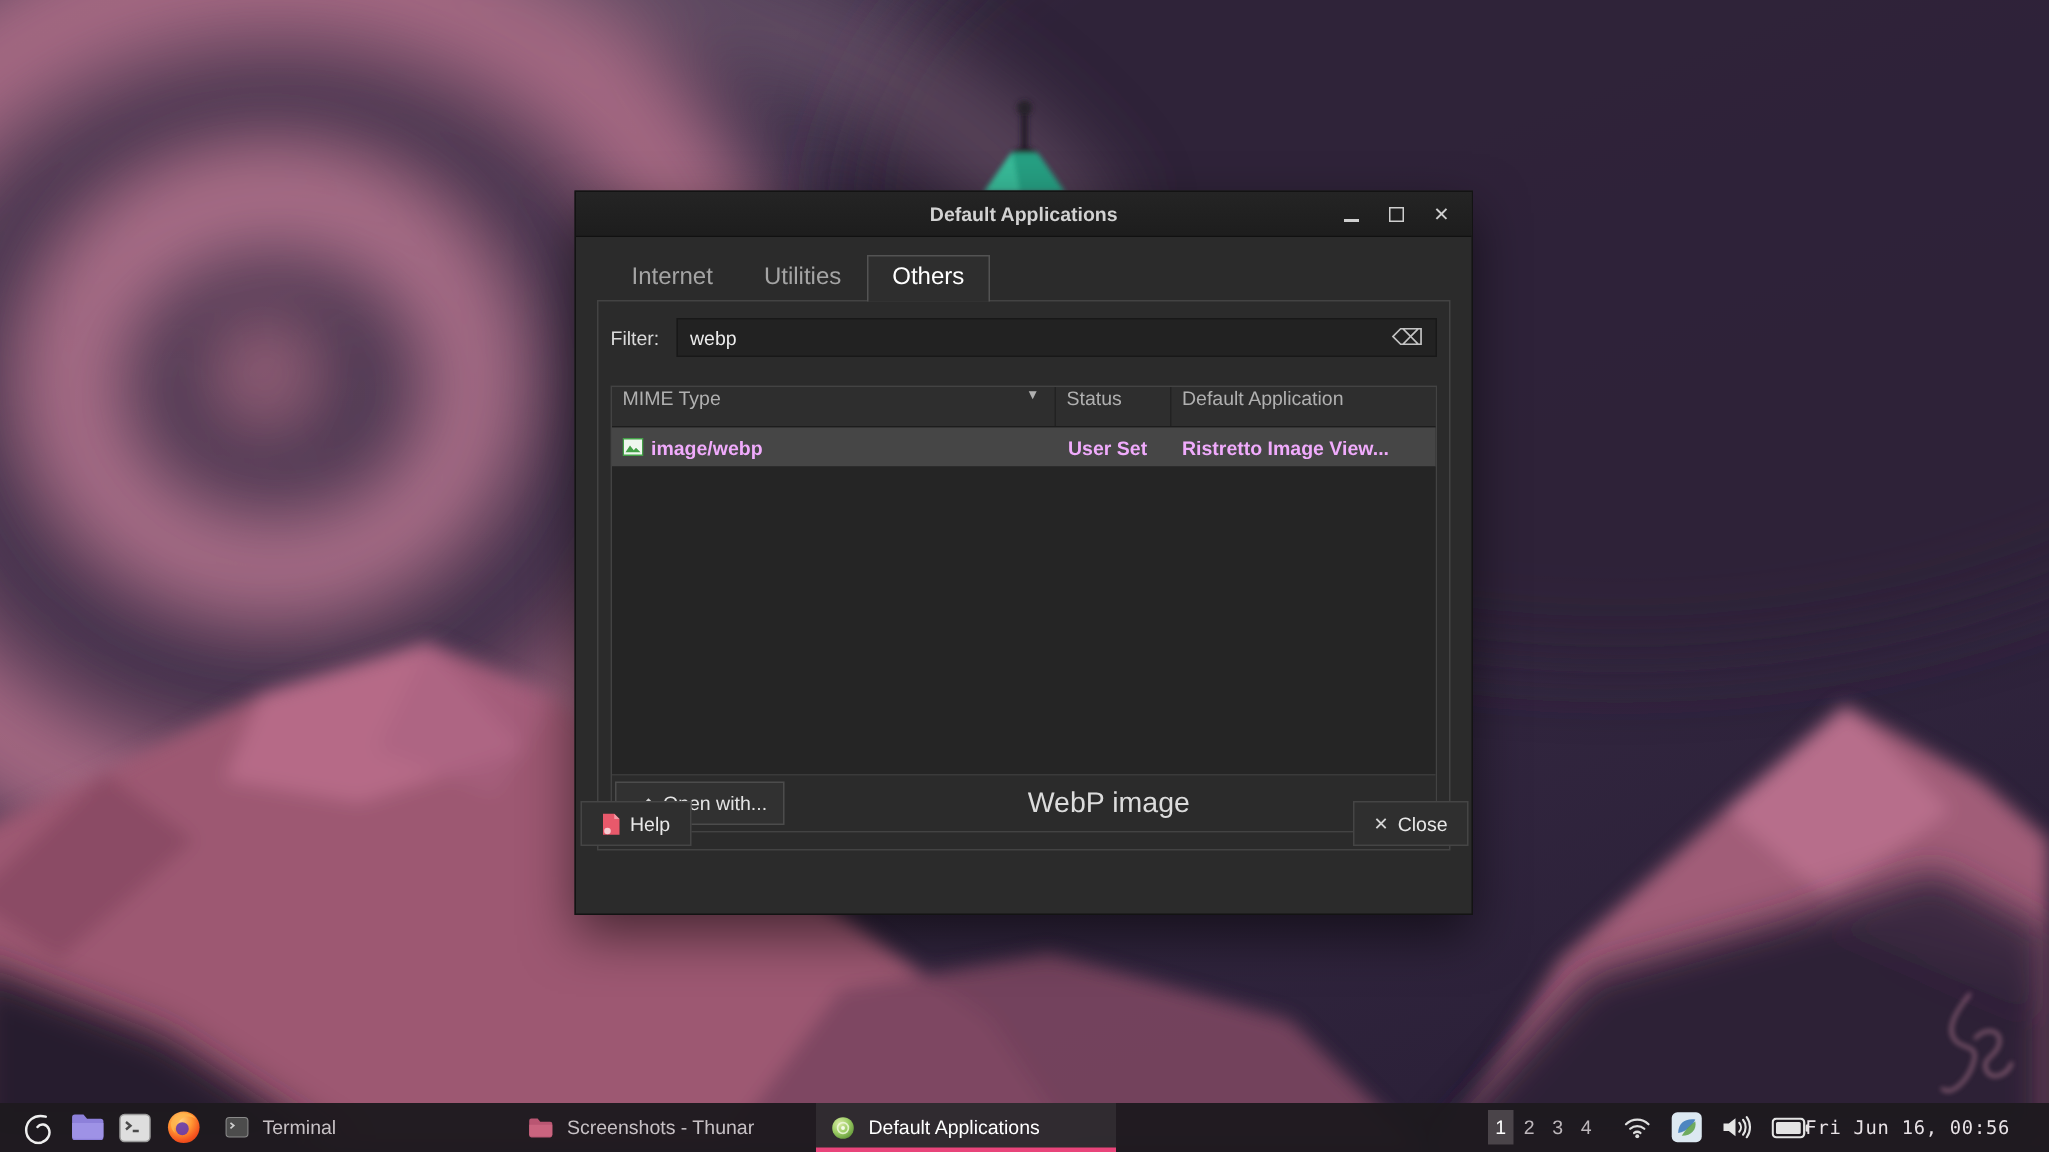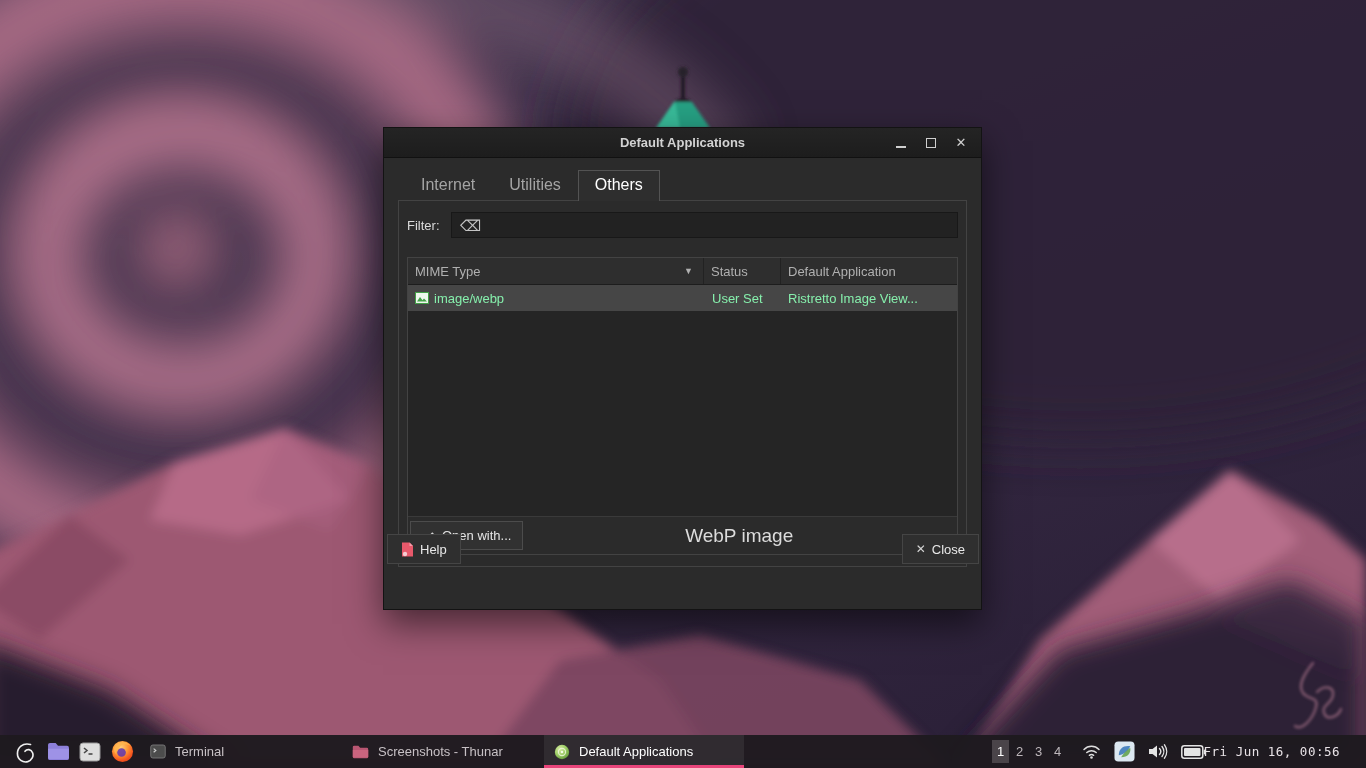--- a/index.html
+++ b/index.html
@@ -37,27 +37,27 @@
   .filter-box { flex:1; height:26px; background:#222222; border:1px solid #181818;
                 display:flex; align-items:center; padding:0 8px; }
   .filter-box input { flex:1; background:transparent; border:none; outline:none;
                       color:#ececec; font-size:13px; font-family:"Liberation Sans",sans-serif; }
   .clear-icon { color:#c4c4c4; font-size:15px; line-height:1; }
 
   .table-frame { border:1px solid #434343; height:298px; display:flex;
                  flex-direction:column; background:#252525; }
   .thead { display:flex; height:27px; background:#2e2e2e; border-bottom:1px solid #1d1d1d;
            color:#b0b0b0; font-size:13px; flex:0 0 auto; }
-  .th { display:flex; align-items:center; padding:0 7px; border-right:1px solid #222; }
+  .th { display:flex; align-items:flex-start; padding:0 7px; border-right:1px solid #222; }
   .th.c-mime { width:296px; }
   .th.c-status { width:77px; }
   .th.c-app { flex:1; border-right:none; }
   .sort-ind { margin-left:auto; font-size:9px; color:#b0b0b0; padding-right:3px; }
-  .trow { display:flex; height:26px; background:#464646; color:#86efac;
-          font-weight:normal; font-size:13px; align-items:center; flex:0 0 auto; }
+  .trow { display:flex; height:26px; background:#464646; color:#f0abfc;
+          font-weight:bold; font-size:13px; align-items:center; flex:0 0 auto; }
   .td { padding:0 7px; display:flex; align-items:center; gap:5px; overflow:hidden;
         white-space:nowrap; }
   .td.c-mime { width:296px; }
   .td.c-status { width:77px; padding-left:8px; }
   .td.c-app { flex:1; }
   .tbody-empty { flex:1; background:#252525; }
   .table-footer { height:38px; border-top:1px solid #3a3a3a; background:#2b2b2b;
                   display:flex; align-items:center; padding:0 2px; flex:0 0 auto; }
   .openwith-btn { height:29px; display:flex; align-items:center; gap:6px;
                   padding:0 11px; background:#313131; border:1px solid #4c4c4c;
@@ -188,20 +188,21 @@
     <div class="tabs">
       <div class="tab">Internet</div>
       <div class="tab">Utilities</div>
       <div class="tab active">Others</div>
     </div>
 
     <div class="notebook">
       <div class="filter-row">
         <div class="filter-label">Filter:</div>
         <div class="filter-box">
+          <input type="text" value="webp" style="">
           <span class="clear-icon">⌫</span>
         </div>
       </div>
 
       <div class="table-frame">
         <div class="thead">
           <div class="th c-mime">
             <span>MIME Type</span>
             <span class="sort-ind">▼</span>
           </div>

